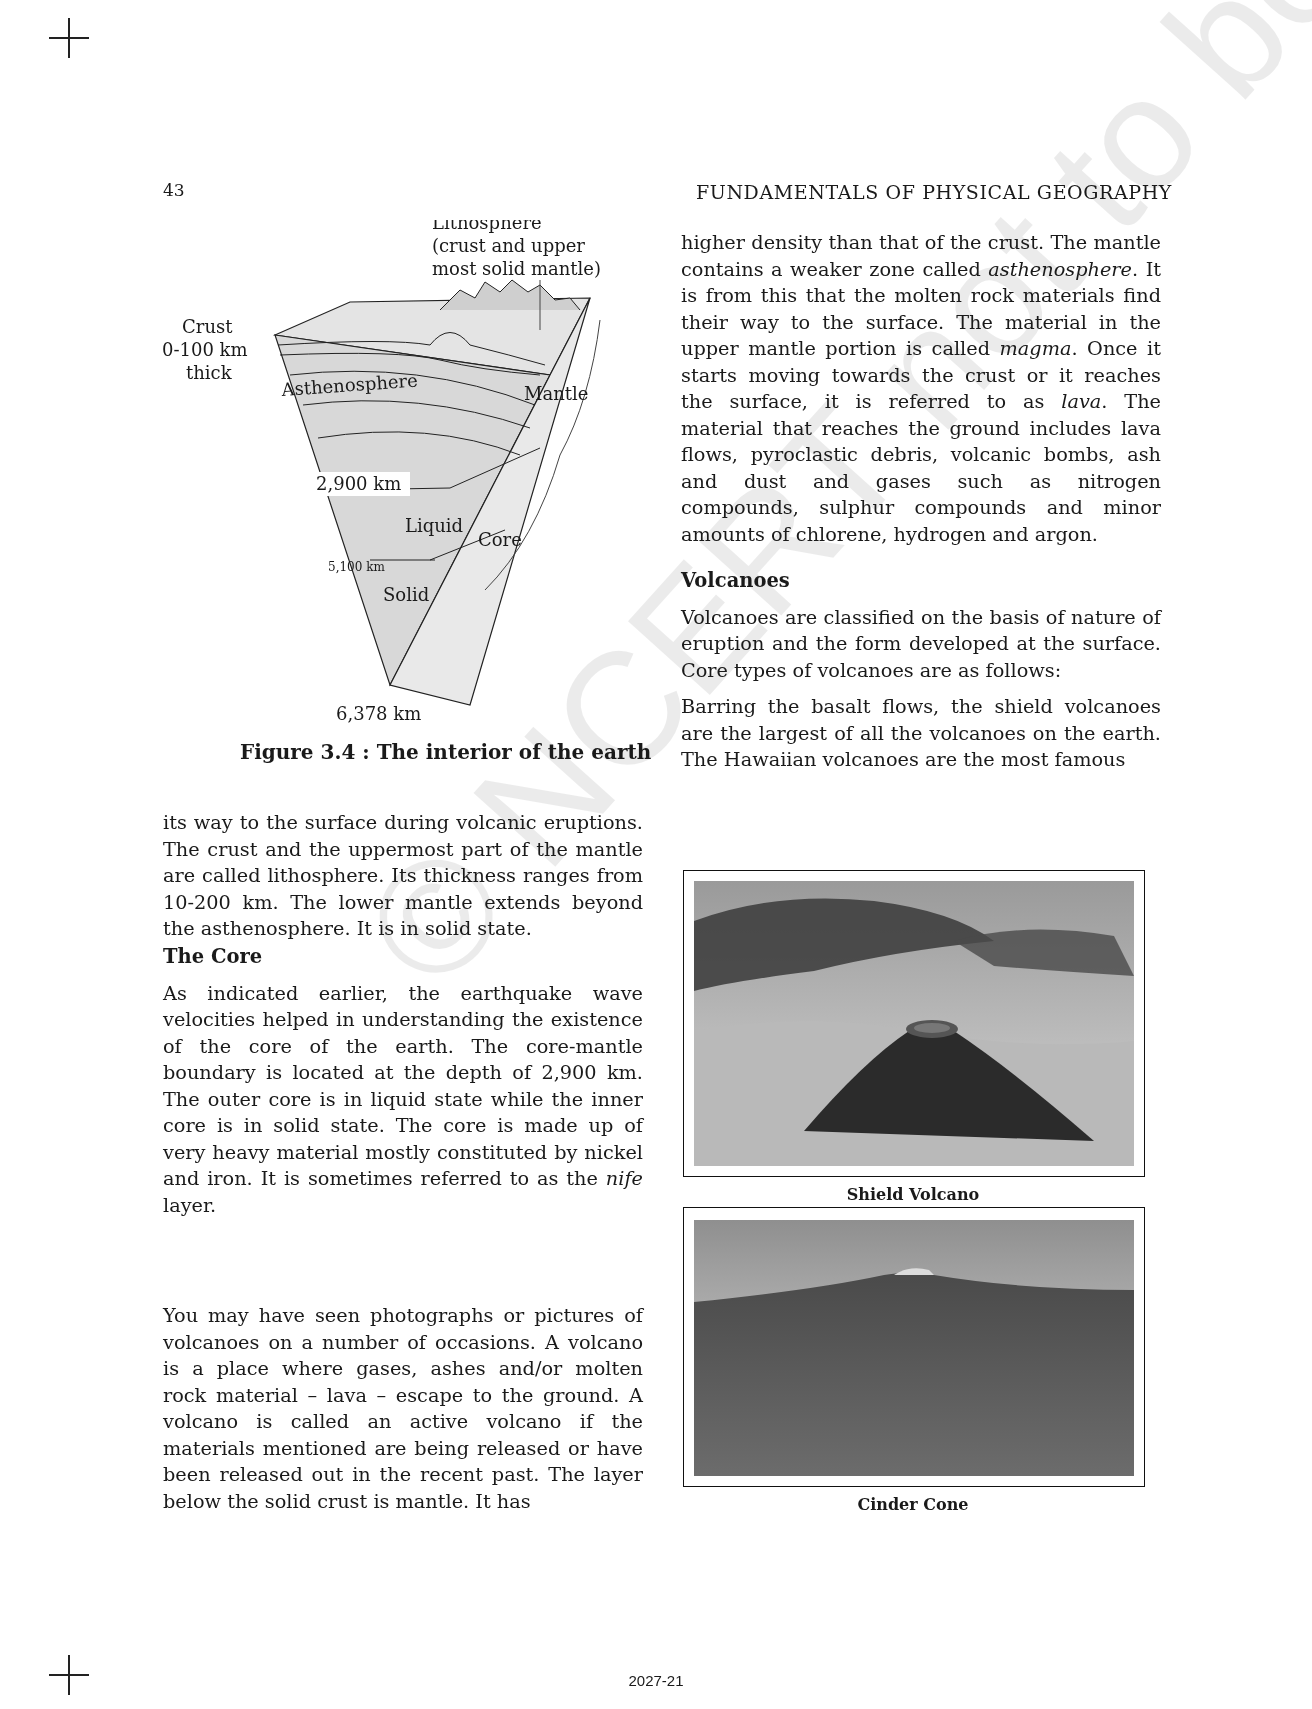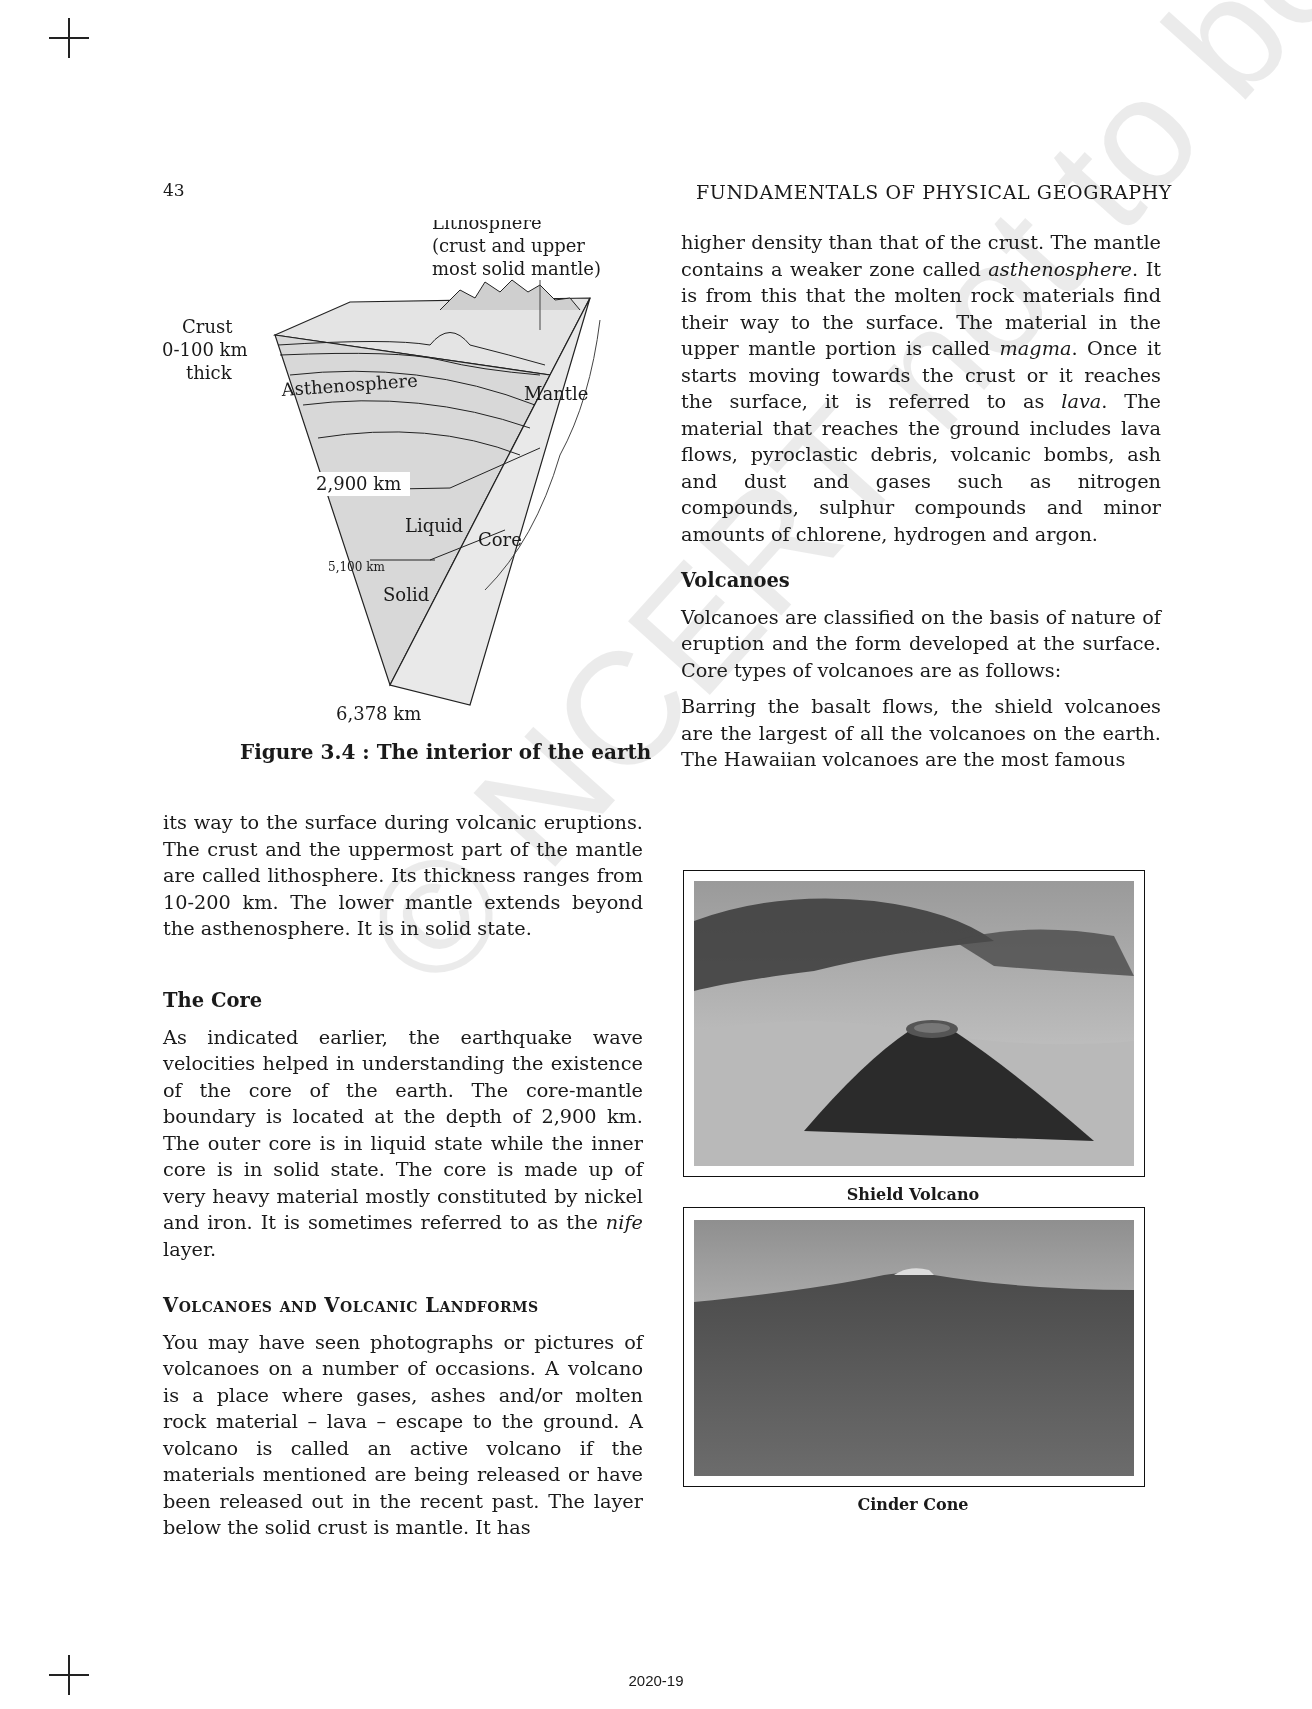--- a/index.html
+++ b/index.html
@@ -80,26 +80,25 @@
   <text class="diag-label" x="188" y="351" font-size="12">5,100 km</text>
   <text class="diag-label" x="243" y="381" font-size="18">Solid</text>
   <text class="diag-label" x="196" y="500" font-size="18">6,378 km</text>
 </svg>
 
 <div class="fig-caption">Figure 3.4  : The interior of the earth</div>
 
 <div class="col left" style="top:810px;">
   <p>its way to the surface during volcanic eruptions. The crust and the uppermost part of the mantle are called lithosphere. Its thickness ranges from 10-200 km. The lower mantle extends beyond the asthenosphere. It is in solid state.</p>
 </div>
-<div class="col left" style="top:988px;">
+<div class="col left" style="top:944px;">
   <h3>The Core</h3>
   <p style="margin-top:10px;"><span>As indicated earlier, the earthquake wave velocities helped in understanding the existence of the core of the earth. The core-mantle boundary is located at the depth of 2,900 km. The outer core is in liquid state while the inner core is in solid state. The core is made up of very heavy material mostly constituted by nickel and iron. It is sometimes referred to as the </span><i>nife</i><span> layer.</span></p>
 </div>
 <div class="col left" style="top:1293px;">
-  <div class="smallcaps">Volcanoes and Volcanic Landforms</div>
   <p style="margin-top:10px;">You may have seen photographs or pictures of volcanoes on a number of occasions. A volcano is a place where gases, ashes and/or molten rock material – lava – escape to the ground. A volcano is called an active volcano if the materials mentioned are being released or have been released out in the recent past. The layer below the solid crust is mantle. It has</p>
 </div>
 
 <div class="col right" style="top:230px;">
   <p><span>higher density than that of the crust. The mantle contains a weaker zone called </span><i>asthenosphere</i><span>. It is from this that the molten rock materials find their way to the surface. The material in the upper mantle portion is called </span><i>magma</i><span>. Once it starts moving towards the crust or it reaches the surface, it is referred to as </span><i>lava</i><span>. The material that reaches the ground includes lava flows, pyroclastic debris, volcanic bombs, ash and dust and gases such as nitrogen compounds, sulphur compounds and minor amounts of chlorene, hydrogen and argon.</span></p>
   <h3 style="margin-top:20px;">Volcanoes</h3>
   <p style="margin-top:10px;">Volcanoes are classified on the basis of nature of eruption and the form developed at the surface. Core types of volcanoes are as follows:</p>
   <p style="margin-top:10px;">Barring the basalt flows, the shield volcanoes are the largest of all the volcanoes on the earth. The Hawaiian volcanoes are the most famous</p>
 </div>
 
@@ -134,13 +133,13 @@
           <stop offset="1" stop-color="#6c6c6c"></stop>
       </linearGradient>
     </defs>
     <rect width="440" height="256" fill="url(#sky2)"></rect>
     <path d="M0,82 Q120,70 190,55 Q220,50 240,55 Q330,70 440,70 L440,256 L0,256 Z" fill="url(#ground)"></path>
     <path d="M200,55 Q215,45 235,50 L240,55 Z" fill="#dcdcdc"></path>
   </svg>
 </div>
 <div class="caption" style="left:683px;top:1495px;">Cinder Cone</div>
 
-<div class="footer">2020-19</div>
+<div class="footer">2027-21</div>
 
 </body></html>

